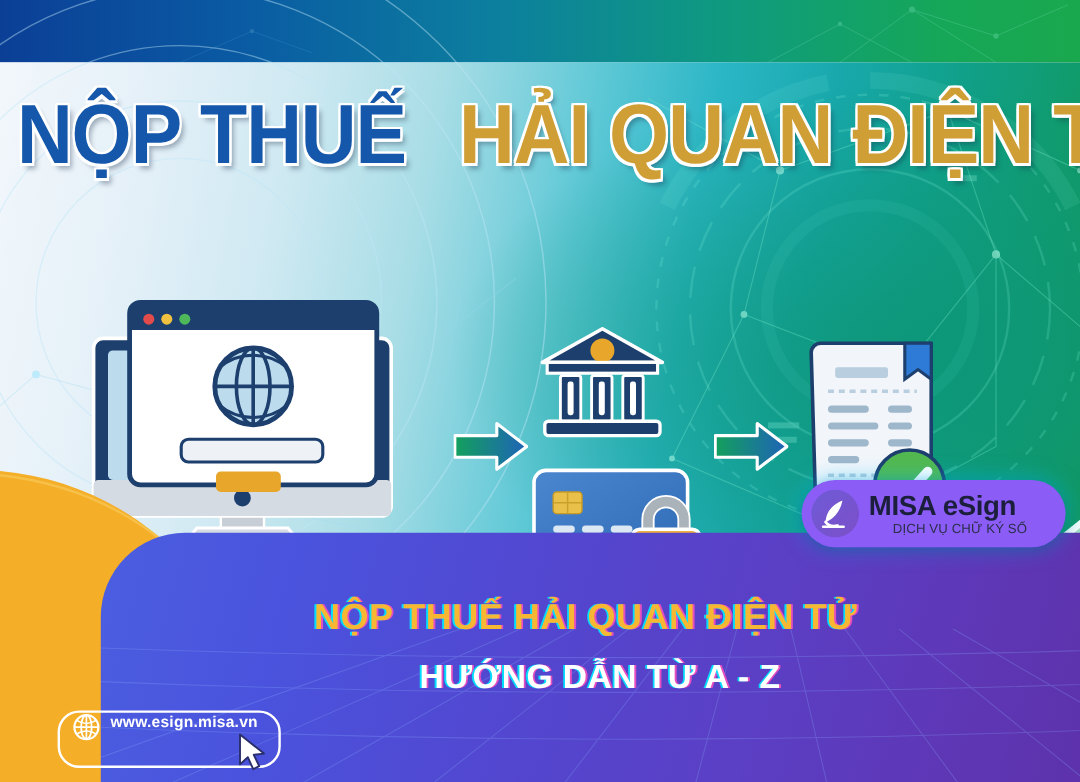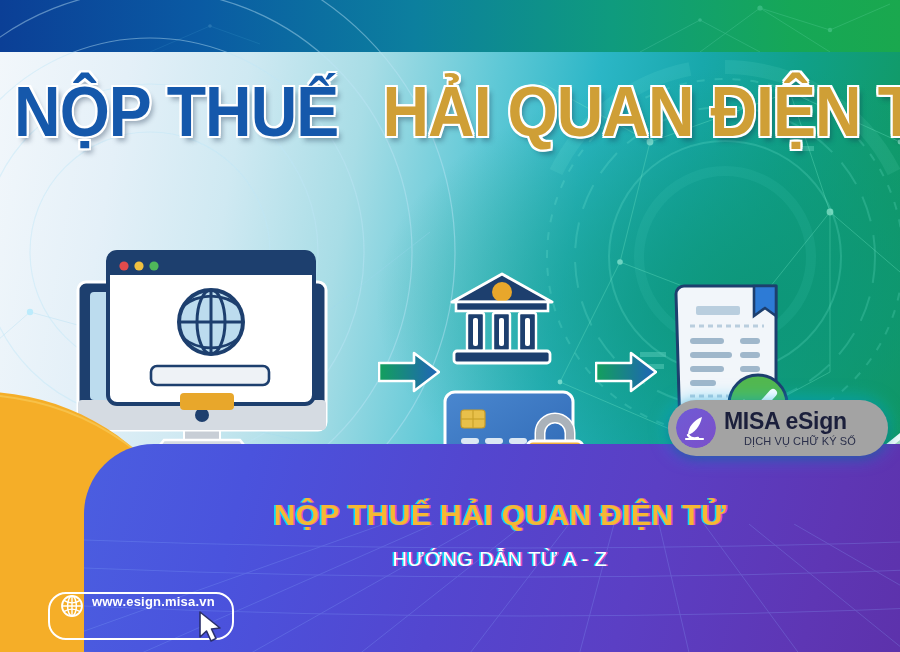--- a/index.html
+++ b/index.html
@@ -87,38 +87,38 @@
   .purple-panel{
     position:absolute;left:84px;top:444px;width:880px;height:230px;
     border-top-left-radius:70px;
     background:linear-gradient(105deg,#4b5ee0 0%,#4a53dd 18%,#5346cf 42%,#5b3fc4 62%,#5e36b4 82%,#5c2fa5 100%);
     overflow:hidden;
   }
   .grid-floor{position:absolute;left:0;bottom:0;width:880px;height:150px;opacity:.45;}
 
   
   .headline1{
-    position:absolute;left:150px;top:498px;width:700px;text-align:center;
+    position:absolute;left:138px;top:498px;width:700px;text-align:center;
     font-size:30px;font-weight:800;letter-spacing:.4px;color:#f7b733;
     font-family:"Liberation Sans","DejaVu Sans",sans-serif;
     text-shadow:-1.6px 0 0 rgba(0,229,255,.95), 1.6px 0 0 rgba(255,80,190,.85);
     white-space:nowrap;
   }
   .headline2{
     position:absolute;left:150px;top:548px;width:700px;text-align:center;
-    font-size:20px;font-weight:400;letter-spacing:.4px;color:#ffffff;
+    font-size:28px;font-weight:700;letter-spacing:.4px;color:#ffffff;
     font-family:"Liberation Sans","DejaVu Sans",sans-serif;
     text-shadow:-1.6px 0 0 rgba(0,229,255,.95), 1.6px 0 0 rgba(255,80,190,.85);
     white-space:nowrap;
   }
 
   
   .misa-pill{
     position:absolute;left:668px;top:400px;width:220px;height:56px;
-    background:#a3a3a3;border-radius:28px;
+    background:#8b5cf6;border-radius:28px;
     display:flex;align-items:center;gap:8px;padding:0 12px 0 8px;
     box-shadow:0 0 18px rgba(0,190,255,.55), 0 3px 10px rgba(0,0,0,.25);
   }
   .misa-mark{width:40px;height:40px;border-radius:50%;flex:0 0 40px;}
   .misa-txt{display:flex;flex-direction:column;line-height:1;flex:1;}
   .misa-name{font-size:23px;font-weight:700;color:#1b1f3b;letter-spacing:-.3px;}
   .misa-sub{font-size:11px;font-weight:400;color:#2a2f4a;letter-spacing:.1px;margin-top:3px;text-align:center;}
 
   
   .url-badge{

